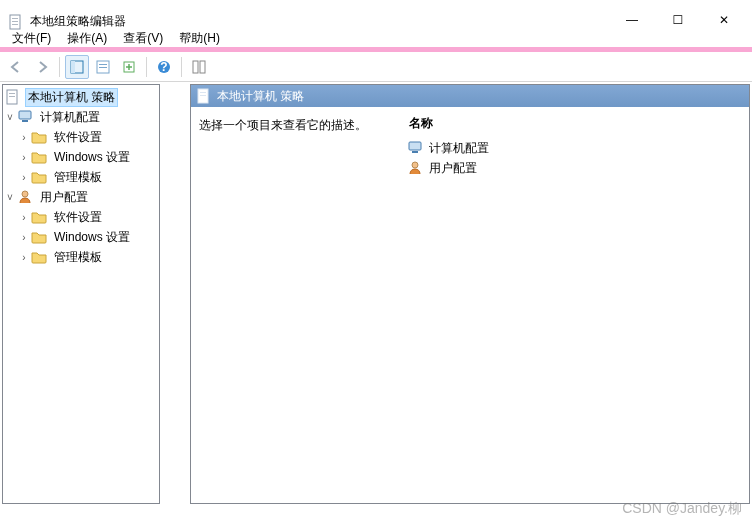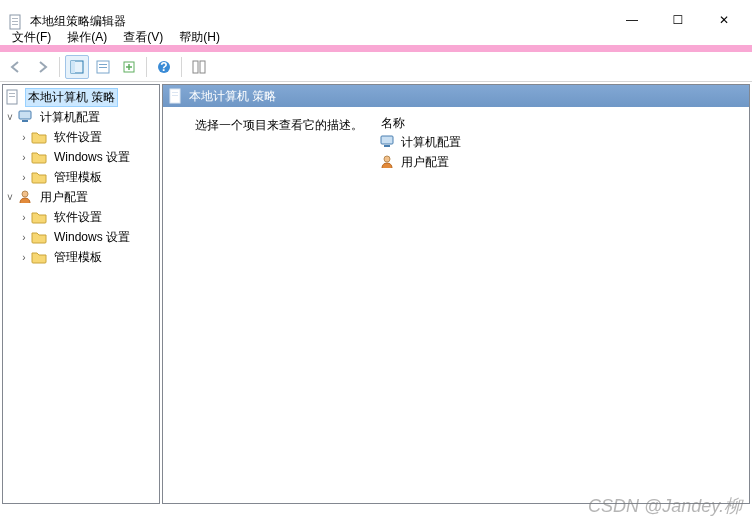--- a/index.html
+++ b/index.html
@@ -2,47 +2,47 @@
 <html><head>
 <meta charset="utf-8">
 <style>
 * { box-sizing: border-box; margin: 0; padding: 0; font-family: "Microsoft YaHei", "Segoe UI", sans-serif; font-size: 12px; }
 body { width: 752px; height: 524px; background: #fff; position: relative; overflow: hidden; }
 .titlebar { height: 30px; display: flex; align-items: flex-end; padding: 0 8px; background: #fff; }
 .titlebar .icon { width: 16px; height: 16px; margin-right: 6px; display:flex; align-items:center; justify-content:center; }
 .titlebar .title { flex: 1; color: #000; }
 .titlebar .winbtns { display: flex; gap: 18px; align-items: center; margin-right: 6px; }
 .winbtn { width: 28px; height: 20px; display:flex; align-items:center; justify-content:center; color:#000; }
-.menubar { height: 22px; display: flex; align-items: center; padding: 0 4px; border-bottom: 7px solid #f9a8d4; }
+.menubar { height: 22px; display: flex; align-items: center; padding: 0 4px; border-bottom: 5px solid #f9a8d4; }
 .menuitem { padding: 2px 8px; color: #000; }
 .toolbar { height: 30px; display: flex; align-items: center; padding: 2px 4px; border-bottom: 1px solid #d6d6d6; gap: 2px; background:#fff; }
 .tbtn { height: 24px; min-width: 24px; display:flex; align-items:center; justify-content:center; border:1px solid transparent; border-radius:2px; }
 .tbtn.sel { border-color:#a0c4e8; background:#e6f2fb; }
 .tsep { width:1px; height:20px; background:#d6d6d6; margin:0 3px; }
-.content { display:flex; height: calc(100% - 30px - 22px - 30px - 18px); }
+.content { display:flex; height: calc(100% - 30px - 22px - 30px - 18px); gap: 28px; }
 .tree { width: 158px; border:1px solid #828790; margin:2px 1px 2px 2px; overflow:auto; background:#fff; padding:2px 0; }
 .tree-row { display:flex; align-items:center; height:20px; white-space:nowrap; }
 .tree-ind { display:inline-block; height:1px; }
 .tree-exp { width:14px; text-align:center; color:#5a5a5a; font-size:10px; }
 .tree-icon { width:16px; height:16px; margin-right:4px; display:flex; align-items:center; justify-content:center; flex-shrink:0; }
 .tree-label { padding:1px 3px; color:#000; }
 .tree-label.selected { background:#cce8ff; border:1px solid #99d1ff; padding:0 2px; }
 .right { flex:1; border:1px solid #828790; margin:2px 2px 2px 1px; display:flex; flex-direction:column; background:#fff; }
 .rheader { height:22px; background:#7da2ce; background: linear-gradient(#82a8d4,#6f97c6); color:#fff; display:flex; align-items:center; padding:0 6px; gap:6px; }
 .rbody { flex:1; display:flex; }
-.rdesc { width:208px; padding:10px 8px 8px 8px; color:#000;text-align:right; }
+.rdesc { width:208px; padding:10px 8px 8px 8px; color:#000; }
 .rlist { flex:1; padding:8px 6px; }
-.rlist .col { color:#000; margin-bottom:0; margin-left:4px; }
+.rlist .col { color:#000; margin-bottom:6px; margin-left:4px;font-weight:bold; }
 .rlist .item { display:flex; align-items:center; height:20px; gap:6px; color:#000; padding-left:2px; }
 .rtabs { height:22px; display:flex; align-items:flex-start; padding-left:6px; position:relative; }
 .rtabs::before { content:""; position:absolute; left:6px; right:0; top:0; border-top:1px solid #a0a0a0; }
 .tab { border:1px solid #a0a0a0; border-top:none; background:#fff; padding:2px 10px; border-bottom-left-radius:4px; border-bottom-right-radius:4px; position:relative; top:0; }
 .tab + .tab { margin-left:-1px; }
 .folder-icon svg, .doc-icon svg, .comp-icon svg, .user-icon svg, .db-icon svg { display:block; }
-.watermark { position:absolute; bottom:6px; right:10px; color:rgba(120,120,120,0.55); font-size:18px; font-style:italic; pointer-events:none; }
+.watermark { position:absolute; bottom:6px; right:10px; color:rgba(120,120,120,0.55); font-size:14px; pointer-events:none; }
 </style>
 </head>
 <body>
 
 <div class="titlebar">
   <span class="icon doc-icon">
     <svg width="14" height="16" viewBox="0 0 14 16">
         <rect x="1" y="1" width="10" height="14" fill="#fff" stroke="#8a97a8"></rect>
         <rect x="3" y="4" width="6" height="1" fill="#b0b8c2"></rect>
         <rect x="3" y="7" width="6" height="1" fill="#b0b8c2"></rect>

